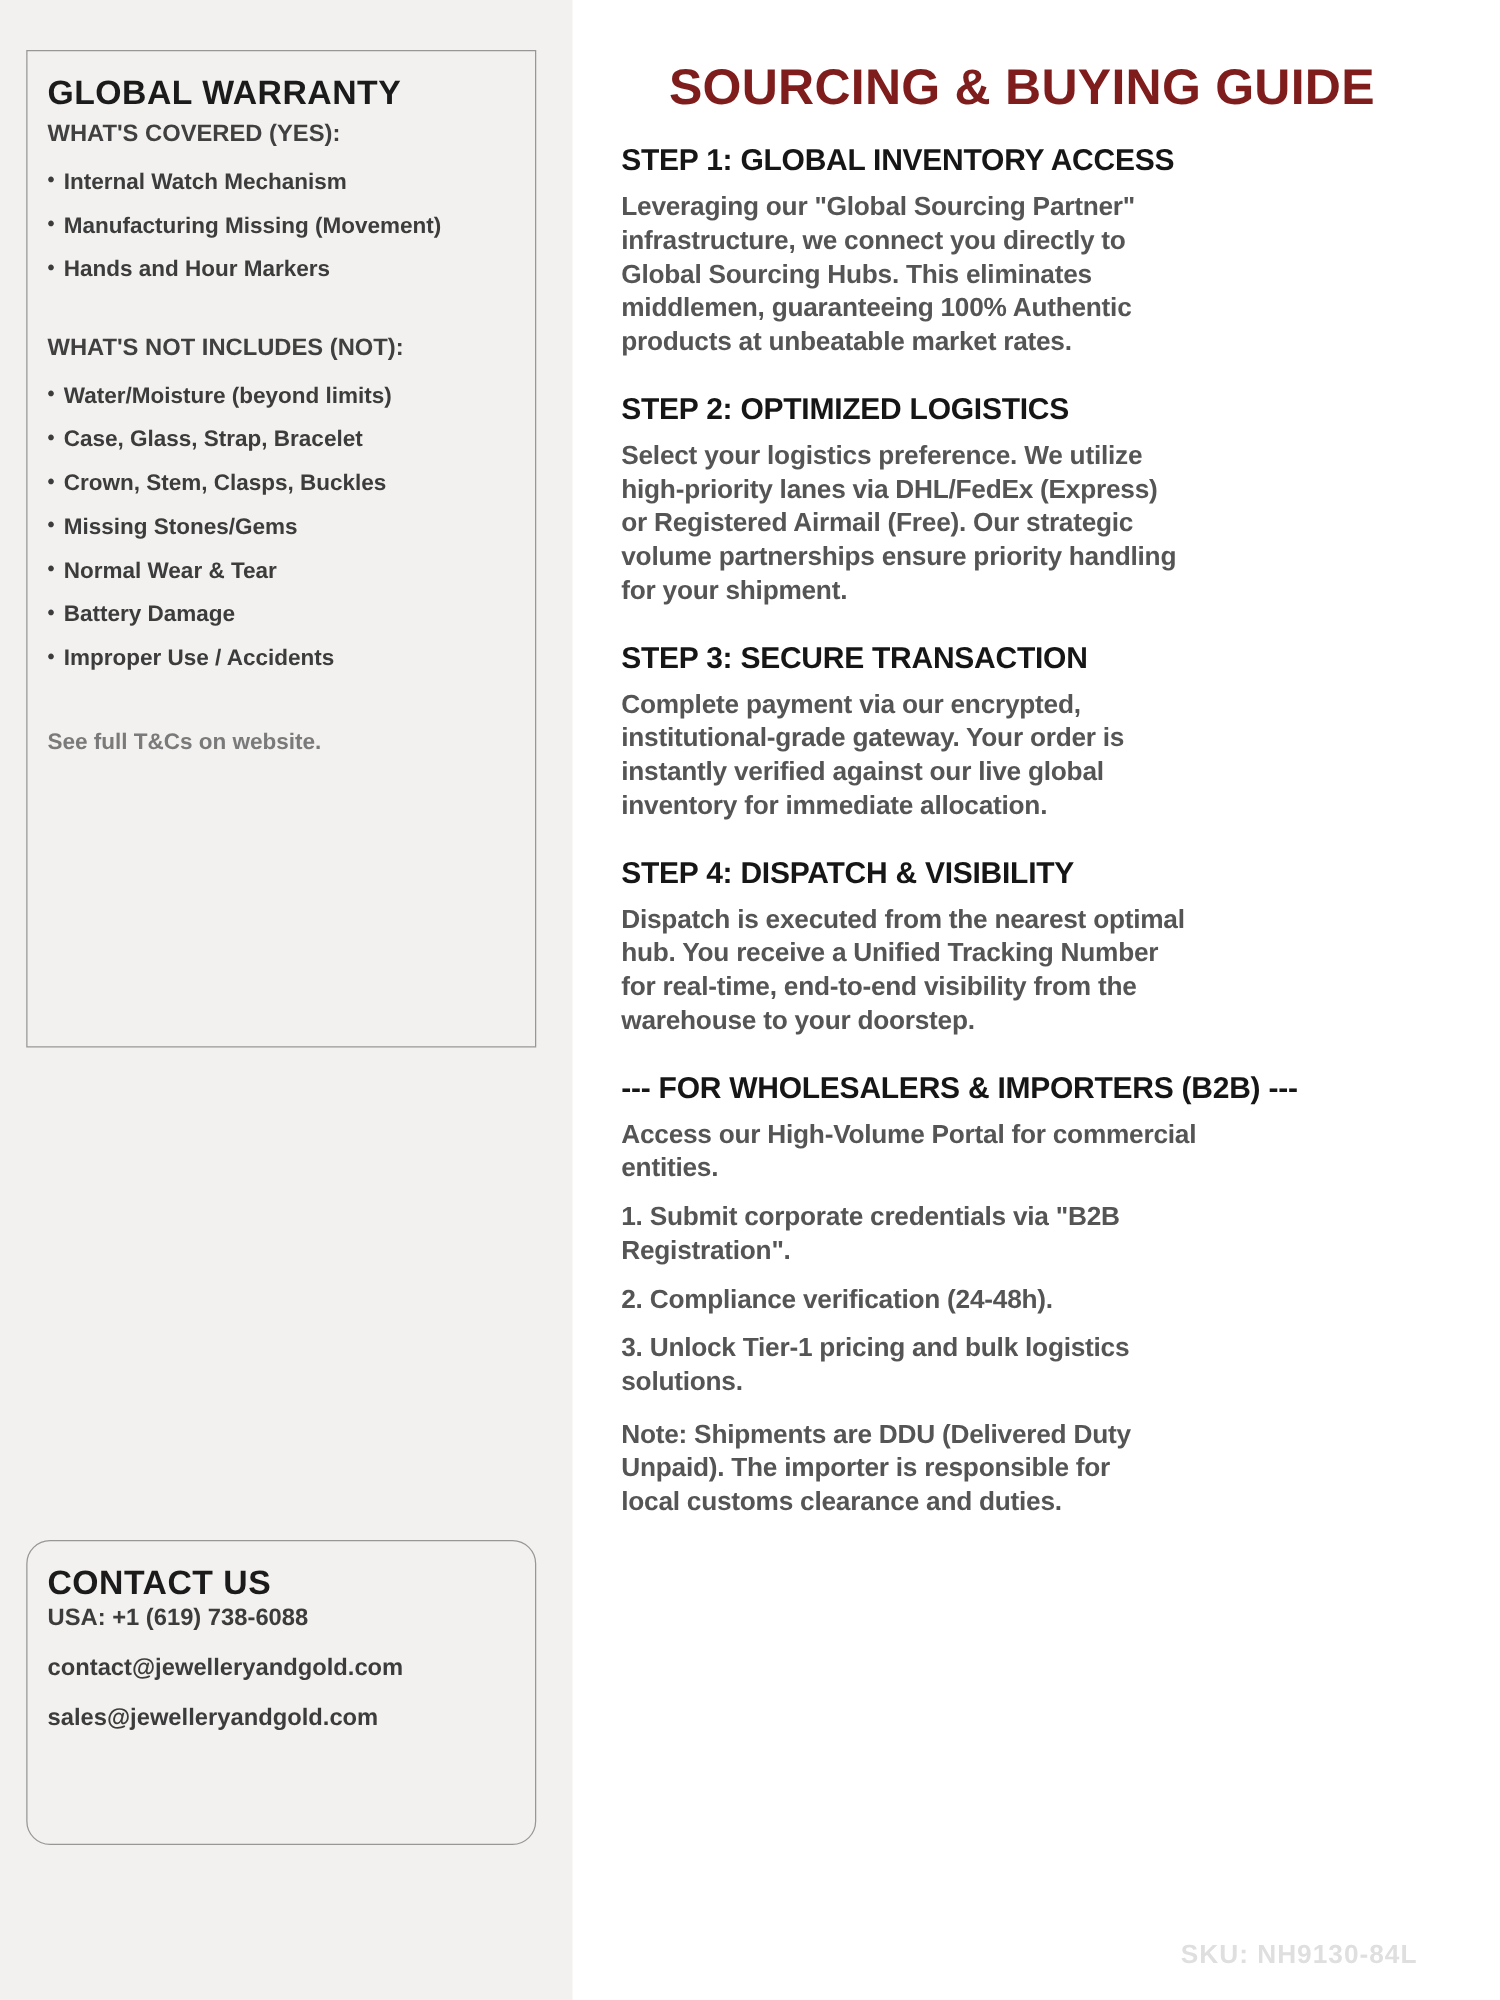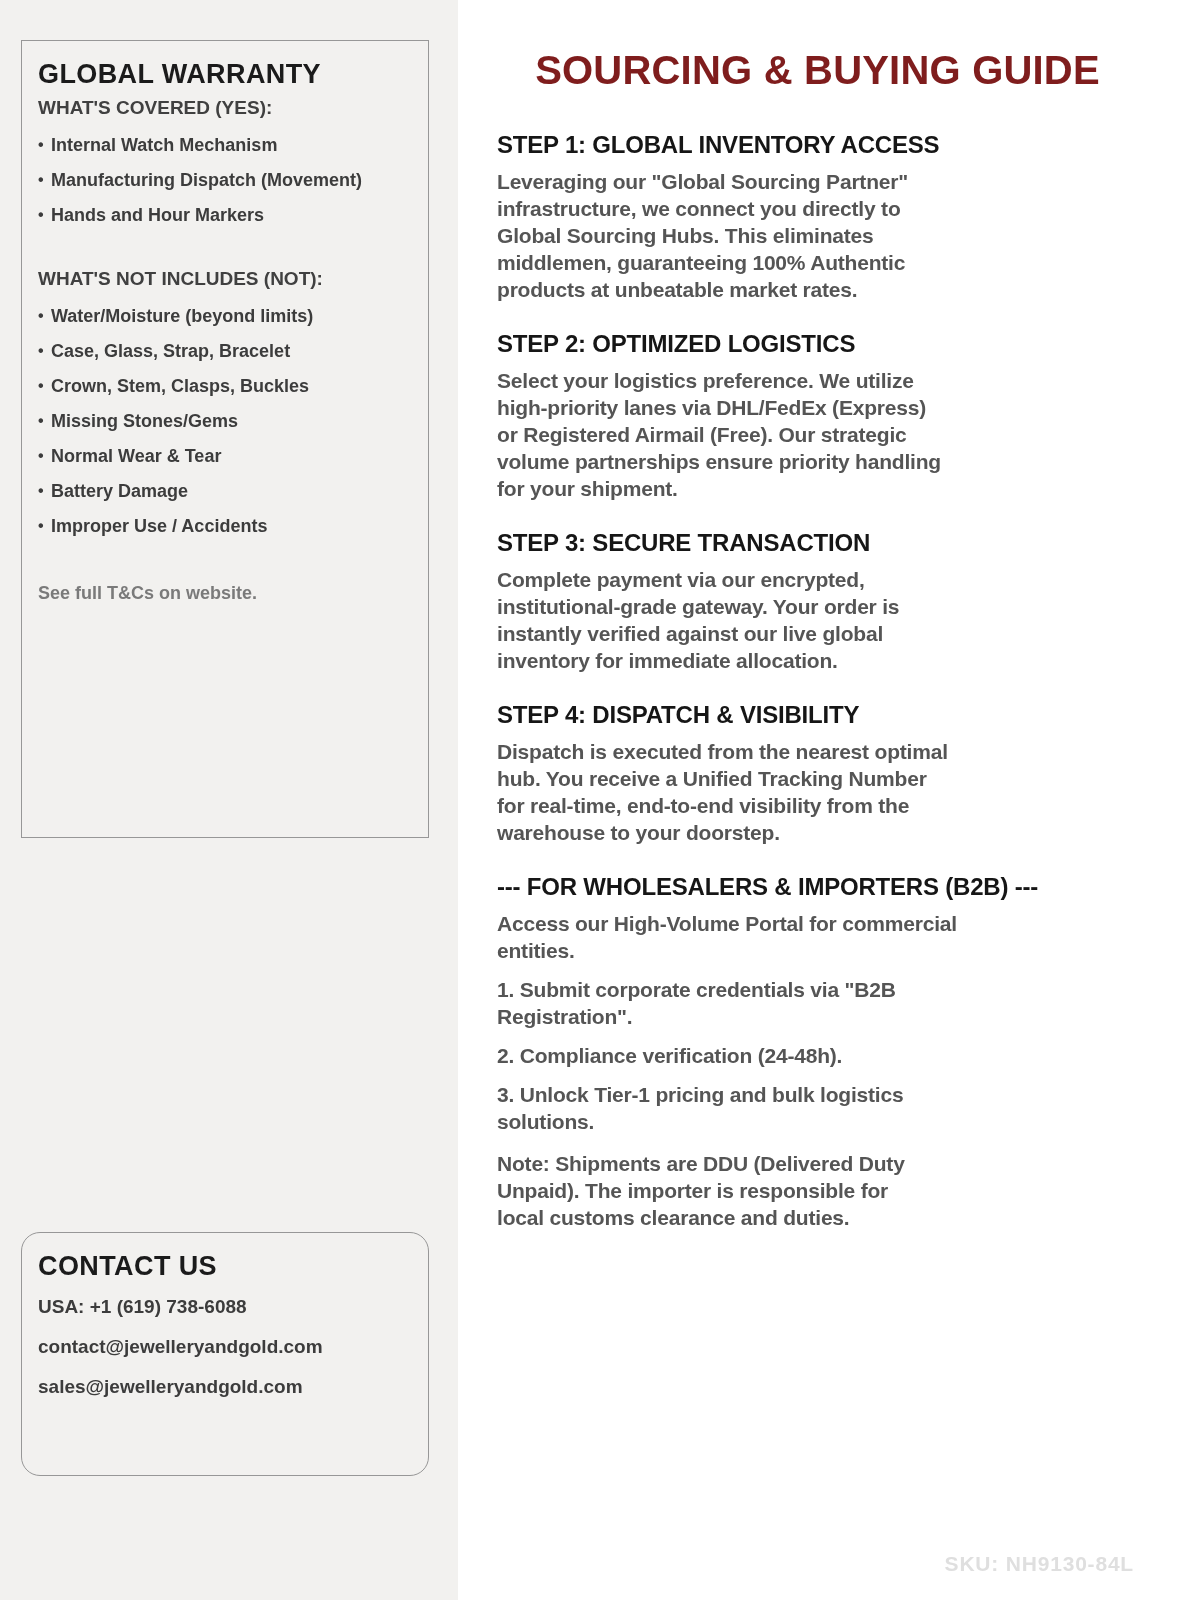--- a/index.html
+++ b/index.html
@@ -81,21 +81,21 @@
     color: #474747;
     white-space: pre-wrap;
   }
   .contact-line {
     margin-top: 20px;
     font-size: 19px;
     line-height: 20px;
     font-weight: 700;
     color: #3c3c3c;
   }
-  .contact-line.first { margin-top: 16px; }
+  .contact-line.first { margin-top: 4px; }
 
   
   .main {
     position: absolute;
     left: 458px; top: 0;
     width: 742px; height: 1600px;
     background: #ffffff;
   }
   .main-inner {
     padding: 46px 62px 0 39px; 
@@ -109,21 +109,21 @@
     letter-spacing: 0.2px;
   }
   .section-heading {
     margin-top: 26px;
     font-size: 24px;
     line-height: 30px;
     font-weight: 700;
     color: #161616;
     letter-spacing: -0.2px;
   }
-  .section-heading.first { margin-top: 36px; }
+  .section-heading.first { margin-top: 20px; }
   .para {
     margin-top: 8px;
     font-size: 21px;
     line-height: 27px;
     font-weight: 700;
     color: #555555;
     letter-spacing: -0.2px;
     white-space: pre-wrap;
   }
   .para + .para { margin-top: 12px; }
@@ -150,21 +150,21 @@
       <div class="side-title">GLOBAL WARRANTY</div>
 
       <div class="side-subhead">WHAT'S COVERED (YES):</div>
 
       <div class="bullet-row">
         <span class="bullet-dot">•</span>
         <span>Internal Watch Mechanism</span>
       </div>
       <div class="bullet-row">
         <span class="bullet-dot">•</span>
-        <span>Manufacturing Dispatch (Movement)</span>
+        <span>Manufacturing Missing (Movement)</span>
       </div>
       <div class="bullet-row">
         <span class="bullet-dot">•</span>
         <span>Hands and Hour Markers</span>
       </div>
 
       <div class="side-subhead gap">WHAT'S NOT INCLUDES (NOT):</div>
 
       <div class="bullet-row">
         <span class="bullet-dot">•</span>

